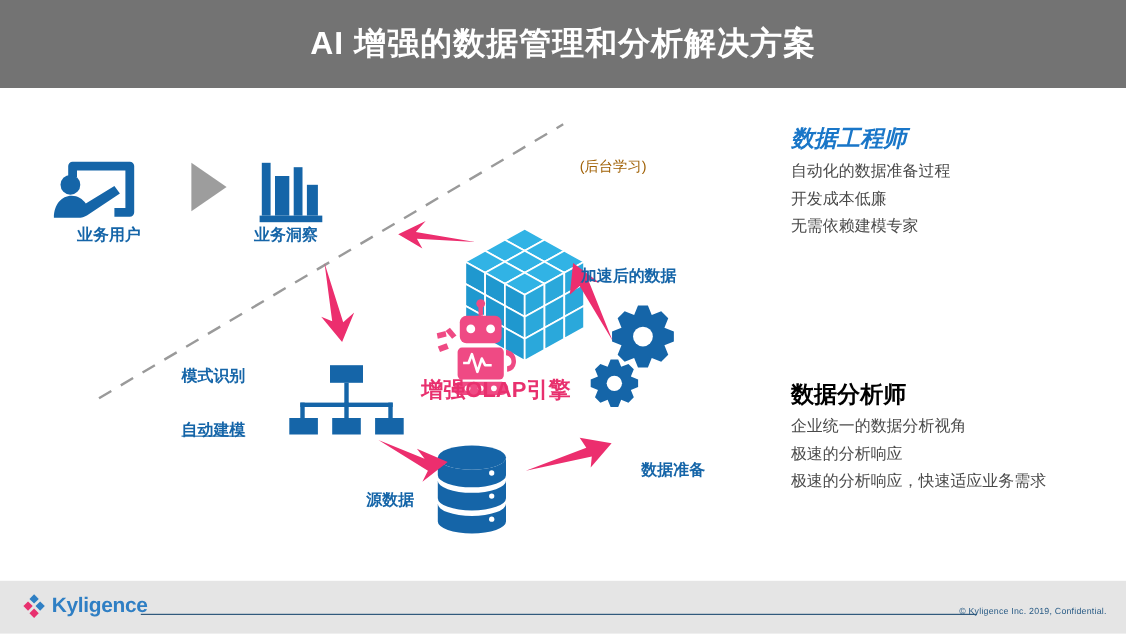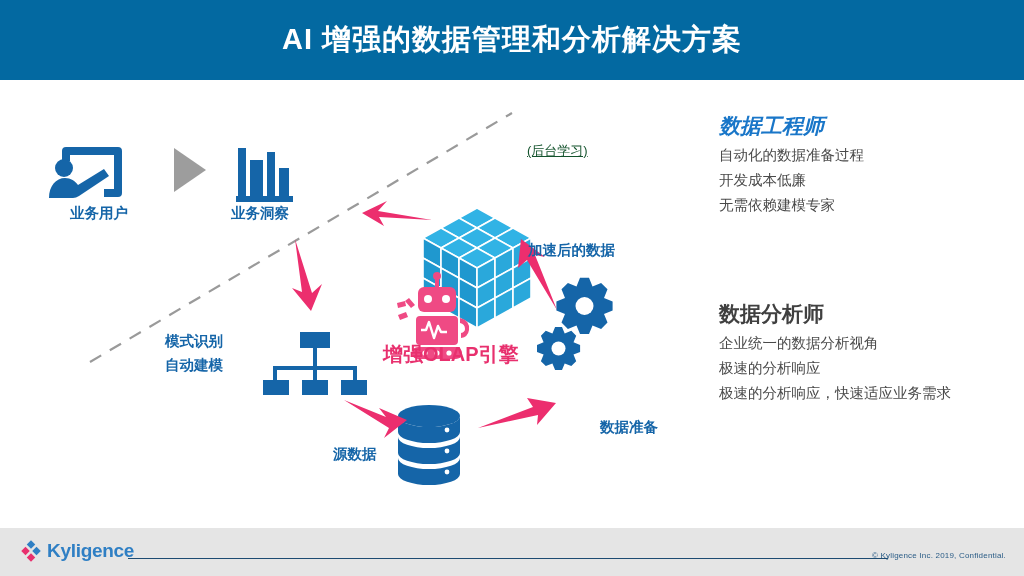--- a/index.html
+++ b/index.html
@@ -7,21 +7,21 @@
     width:1024px;height:576px;
     background:#ffffff;
     font-family:"Liberation Sans","DejaVu Sans",sans-serif;
     overflow:hidden;position:relative;
   }
   .slide{position:relative;width:1024px;height:576px;background:#fff;}
 
   
   .header{
     position:absolute;left:0;top:0;width:1024px;height:80px;
-    background:#0369a1;
+    background:#737373;
     text-align:center;
   }
   .header-title{
     position:absolute;left:0;top:0;width:1024px;height:80px;
     display:flex;align-items:center;justify-content:center;
     color:#ffffff;font-size:29px;font-weight:bold;letter-spacing:1px;
   }
 
   
   .footer{
@@ -46,27 +46,27 @@
     color:#2a5c86;font-size:8px;letter-spacing:.2px;
   }
 
   
   .canvas{position:absolute;left:0;top:80px;width:1024px;height:448px;}
   svg.layer{position:absolute;left:0;top:0;width:1024px;height:448px;}
 
   .lbl{position:absolute;font-weight:bold;white-space:nowrap;}
   .lbl-blue{color:#1565a8;font-size:14.5px;}
   .lbl-pink{color:#e8306e;font-size:20px;}
-  .lbl-gray{color:#14532d;font-size:13px;font-weight:normal;text-decoration:underline;}
+  .lbl-gray{color:#a16207;font-size:13px;font-weight:normal;}
 
   
   .rcol{position:absolute;left:719px;}
   .rhead{font-size:21px;font-weight:bold;white-space:nowrap;}
   .rhead.blue{color:#1976c8;font-style:italic;}
-  .rhead.pink{color:#404040;}
+  .rhead.pink{color:#000000;margin-top:44px;}
   .rline{font-size:14.5px;color:#4a4a4a;white-space:nowrap;margin-top:6px;}
 </style>
 </head>
 <body>
 
 <div class="slide">
 
   <div class="header">
     <div class="header-title">AI 增强的数据管理和分析解决方案</div>
   </div>
@@ -200,23 +200,23 @@
         <g>
           <path d="M557 230 L527 180 L518 188 L521 159 L545 177 L535 175 Z"></path>
         </g>
       </g>
     </svg>
 
     <div class="lbl lbl-blue" style="left:70px;top:124px;">业务用户</div>
     <div class="lbl lbl-blue" style="left:231px;top:124px;">业务洞察</div>
     <div class="lbl lbl-gray" style="left:527px;top:62px;">(后台学习)</div>
     <div class="lbl lbl-blue" style="left:165px;top:252px;">模式识别</div>
-    <div class="lbl lbl-blue" style="left:165px;top:276px;">自动建模</div>
+    <div class="lbl lbl-blue" style="left:165px;top:301px;text-decoration:underline;">自动建模</div>
     <div class="lbl lbl-blue" style="left:333px;top:365px;">源数据</div>
-    <div class="lbl lbl-blue" style="left:600px;top:338px;">数据准备</div>
+    <div class="lbl lbl-blue" style="left:583px;top:338px;">数据准备</div>
     <div class="lbl lbl-blue" style="left:528px;top:161px;">加速后的数据</div>
     <div class="lbl lbl-pink" style="left:383px;top:261px;">增强OLAP引擎</div>
 
     <div class="rcol" style="top:32px;">
       <div class="rhead blue">数据工程师</div>
       <div class="rline">自动化的数据准备过程</div>
       <div class="rline">开发成本低廉</div>
       <div class="rline">无需依赖建模专家</div>
     </div>
 

